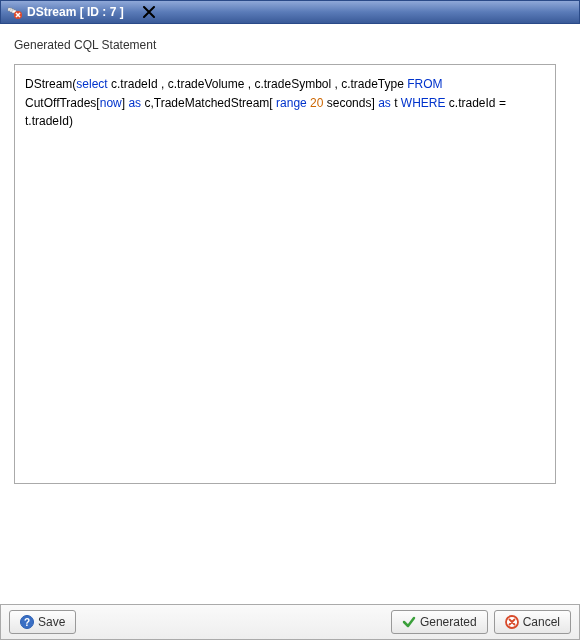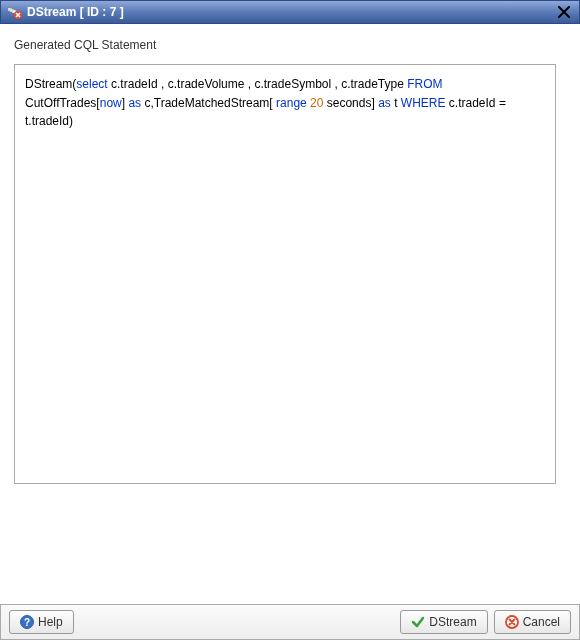--- a/index.html
+++ b/index.html
@@ -13,21 +13,21 @@
       background: #fff;
       width: 580px;
       height: 640px;
       overflow: hidden;
     }
     .window-header {
       background: linear-gradient(to bottom, #8fa8d8 0%, #5a7bb8 50%, #3a5a98 100%);
       height: 24px;
       display: flex;
       align-items: center;
-      justify-content: space-between;
+      justify-content: flex-start;
       padding: 0 6px;
       border: 1px solid #2a4a88;
       gap: 16px;
     }
     .window-header-left {
       display: flex;
       align-items: center;
       gap: 4px;
     }
     .header-icon {
@@ -158,31 +158,31 @@
     <span id="cql-text"><span>DStream(</span><span class="kw">select</span><span>  c.tradeId , c.tradeVolume , c.tradeSymbol , c.tradeType  </span><span class="kw">FROM</span><span> CutOffTrades[</span><span class="kw">now</span><span>] </span><span class="kw">as</span><span> c,TradeMatchedStream[ </span><span class="kw">range</span><span> </span><span class="num">20</span><span> seconds] </span><span class="kw">as</span><span> t </span><span class="kw">WHERE</span><span>  c.tradeId  =  t.tradeId)</span></span>
   </div>
 </div>
 
 <div class="footer">
   <div class="footer-left">
     <button class="btn">
       <span class="btn-icon">
         <span class="icon-help-circle">?</span>
       </span>
-      <span>Help</span>
+      <span>Save</span>
     </button>
   </div>
   <div class="footer-right">
     <button class="btn">
       <span class="btn-icon icon-check">
         <svg width="14" height="14" viewBox="0 0 14 14">
           <path d="M2 7 L6 11 L12 3" stroke="#3a9f3a" stroke-width="2.5" fill="none" stroke-linecap="round" stroke-linejoin="round"></path>
         </svg>
       </span>
-      <span>DStream</span>
+      <span>Generated</span>
     </button>
     <button class="btn">
       <span class="btn-icon">
         <svg width="14" height="14" viewBox="0 0 14 14">
           <circle cx="7" cy="7" r="6" fill="#fff" stroke="#d84a2a" stroke-width="1.8"></circle>
           <path d="M4.5 4.5 L9.5 9.5 M9.5 4.5 L4.5 9.5" stroke="#d84a2a" stroke-width="1.8" stroke-linecap="round"></path>
         </svg>
       </span>
       <span>Cancel</span>
     </button>

